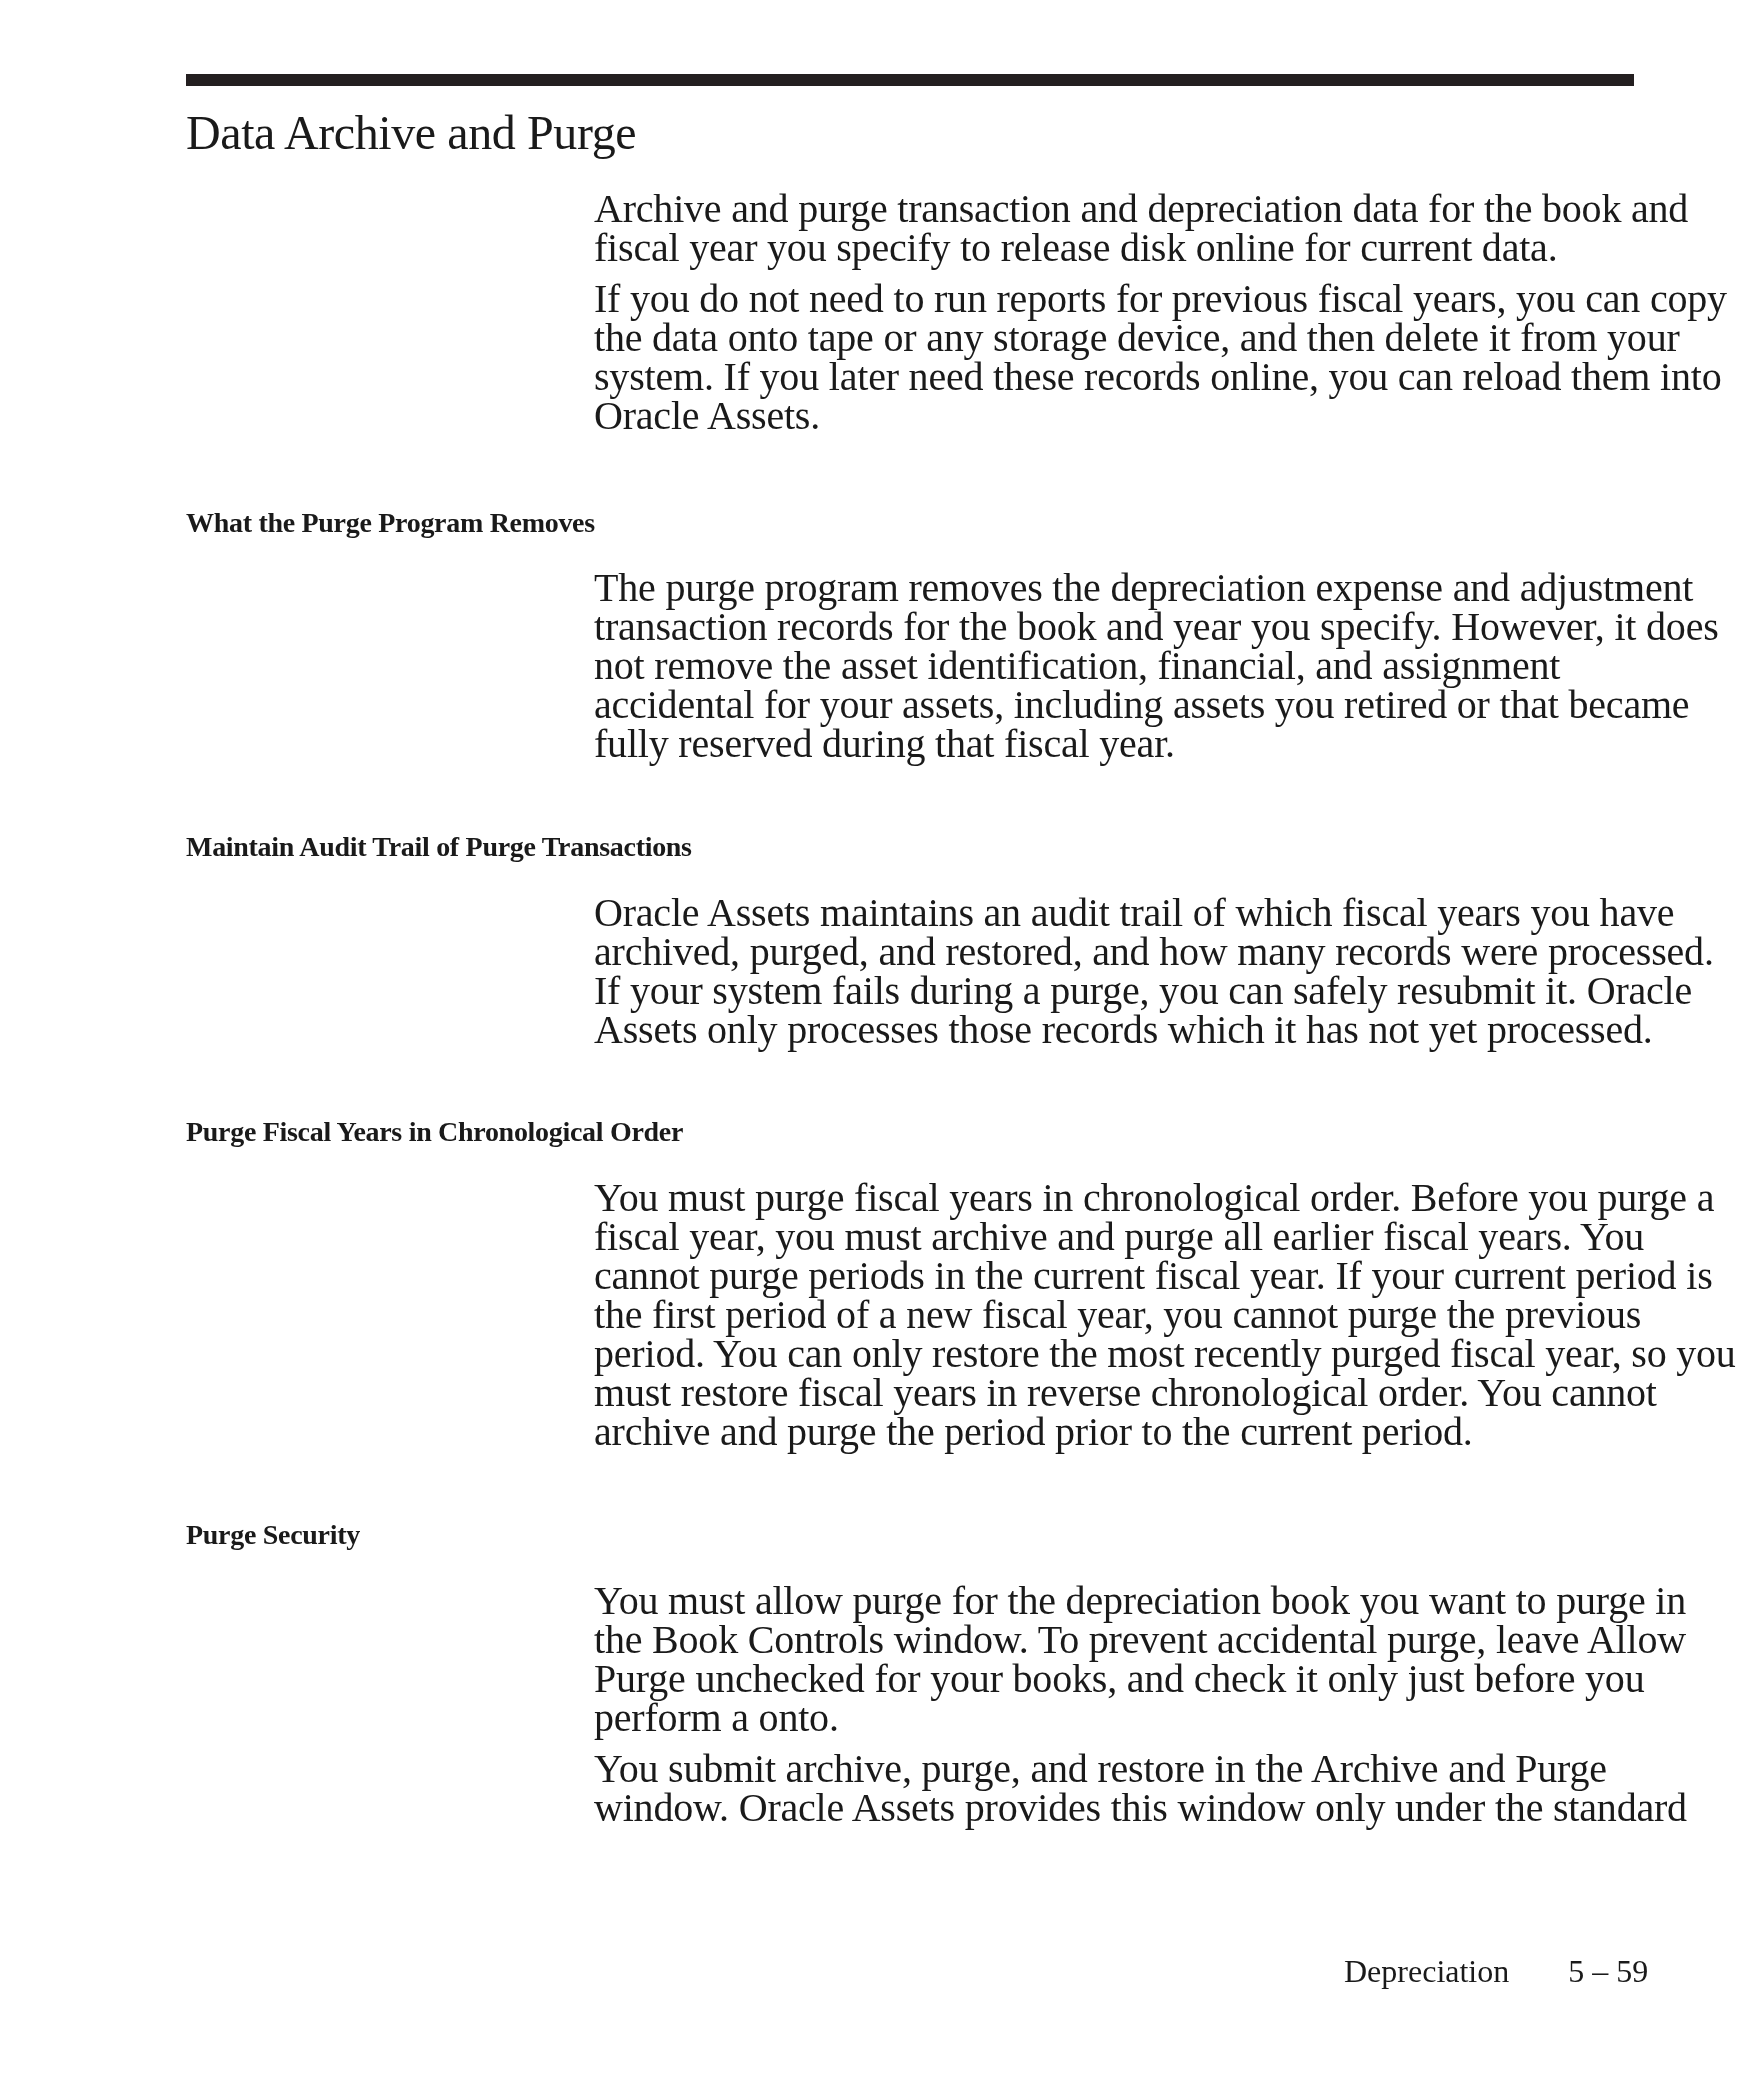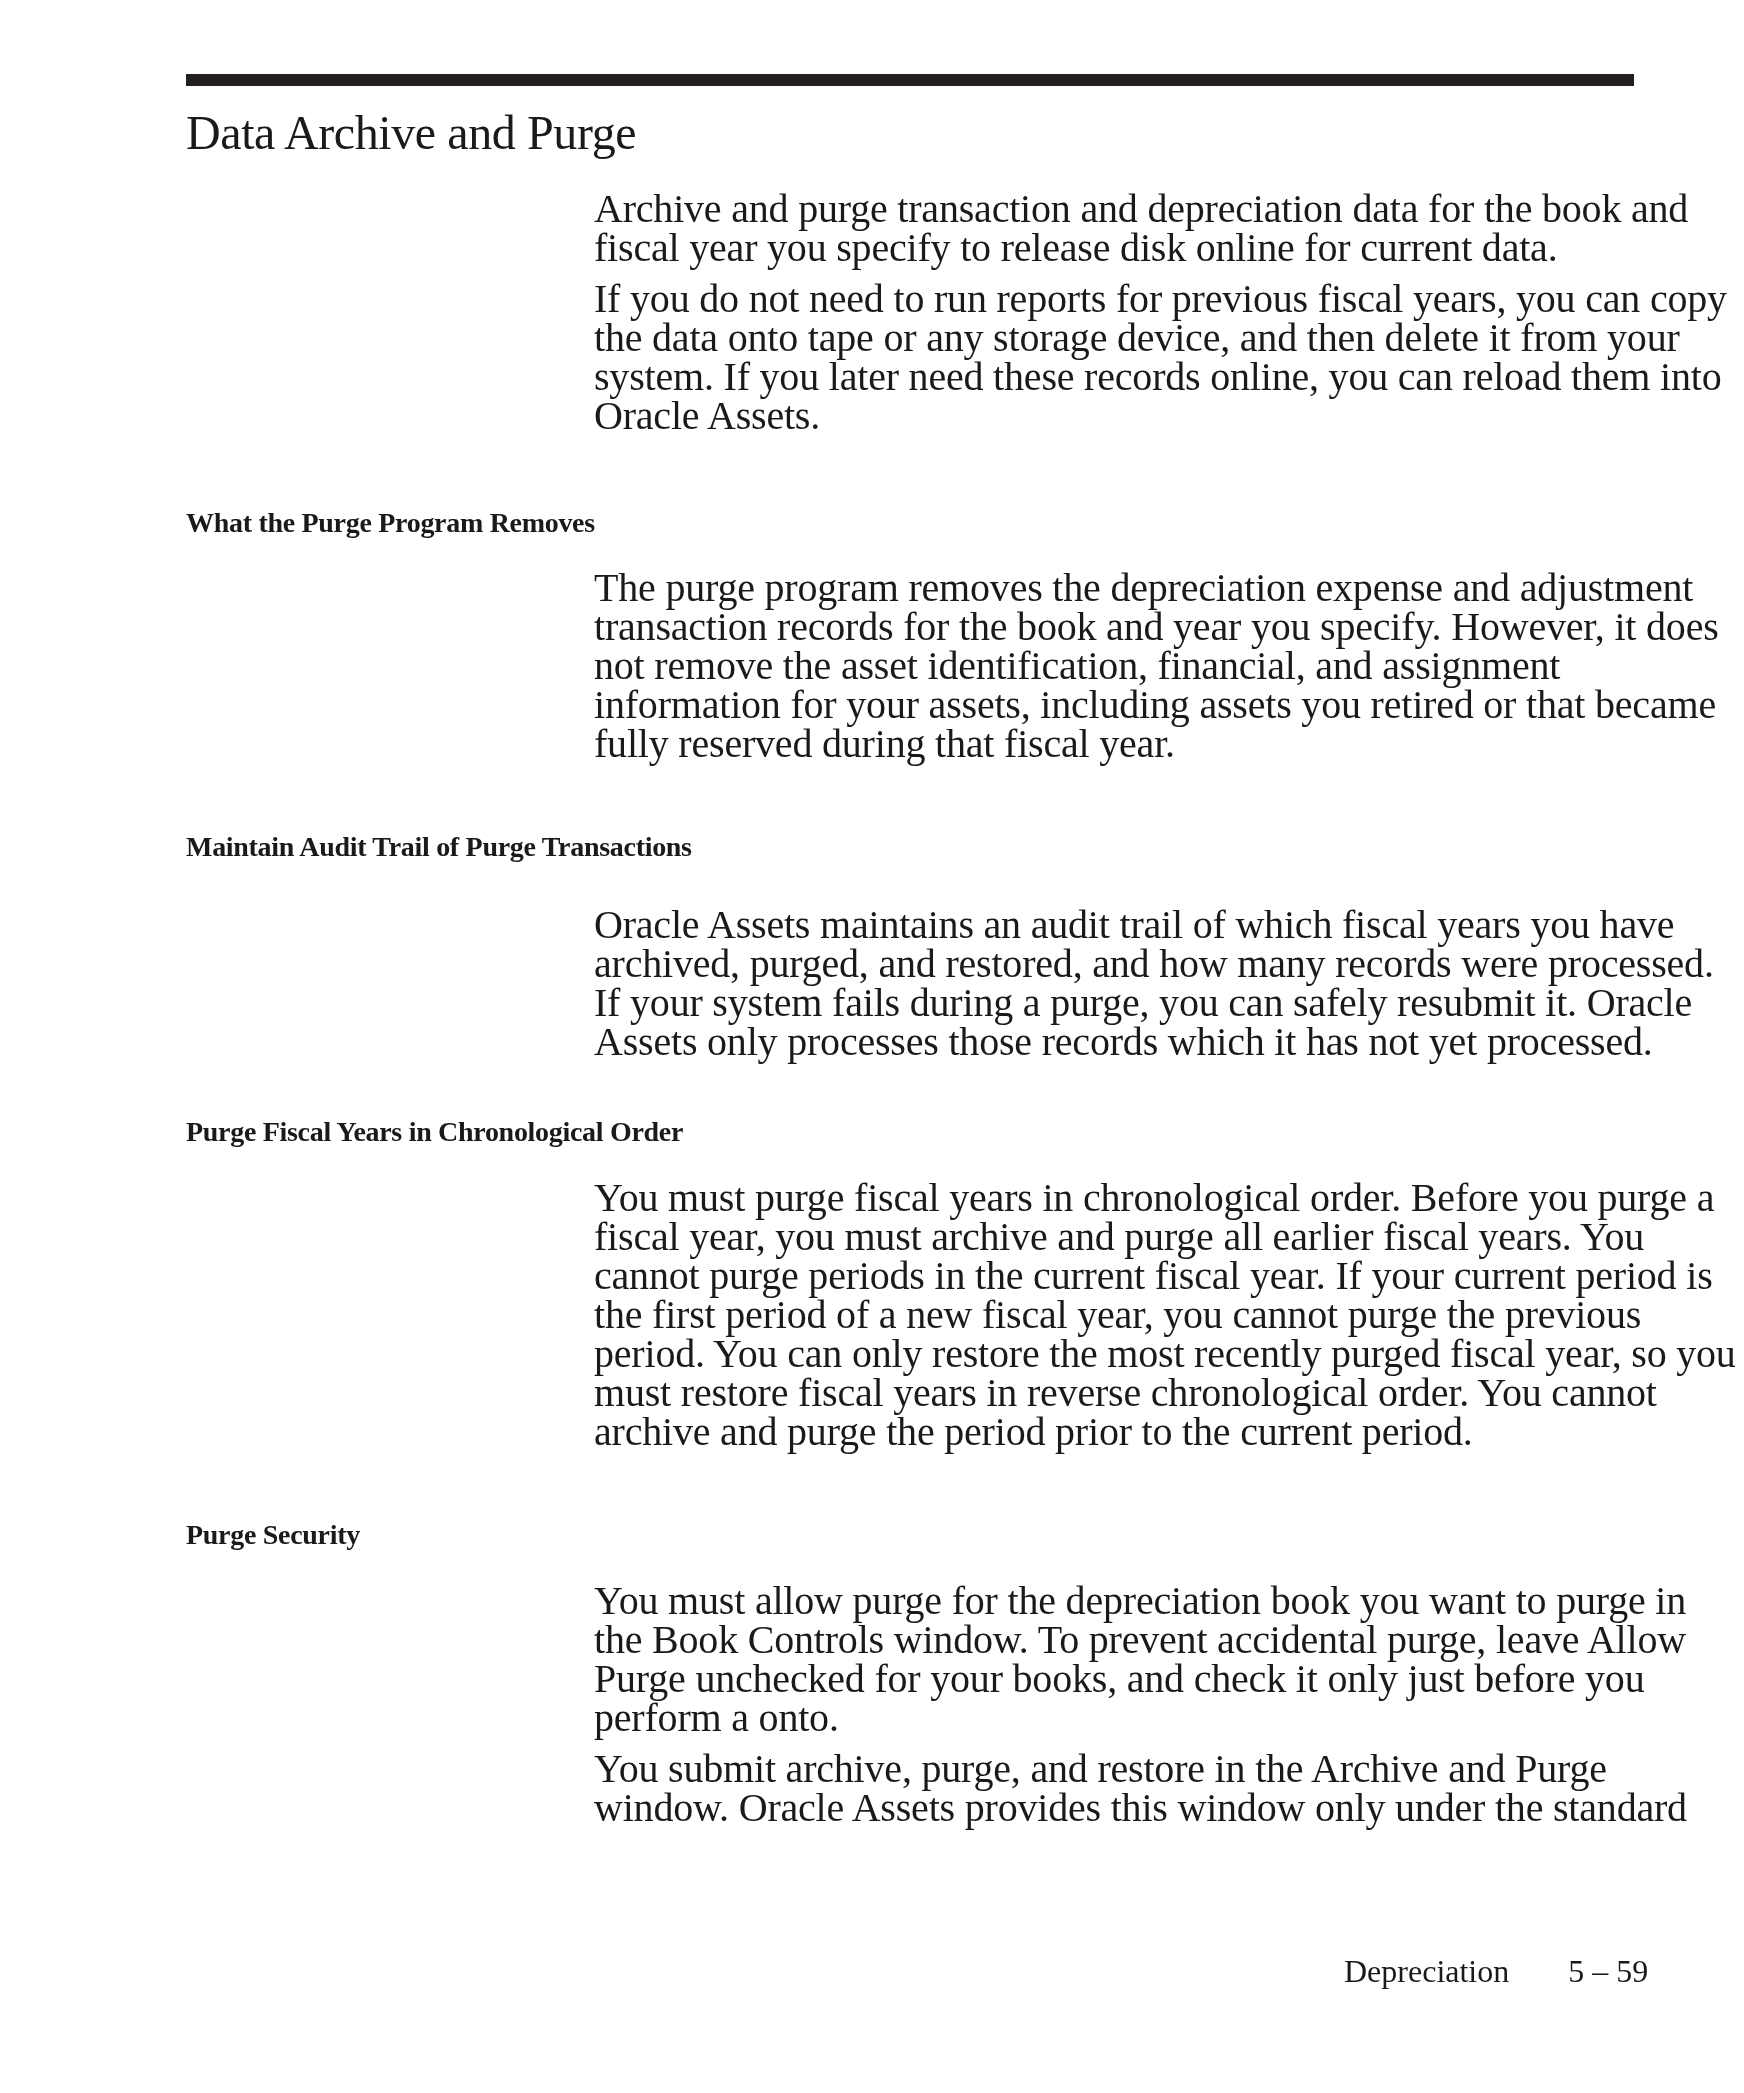--- a/index.html
+++ b/index.html
@@ -96,27 +96,27 @@
     <span class="line">Oracle Assets.</span>
   </p>
 </div>
 
 <h2 class="section-heading" style="top:501px;">What the Purge Program Removes</h2>
 <div class="body-block" style="top:568px;">
   <p class="para">
     <span class="line">The purge program removes the depreciation expense and adjustment</span>
     <span class="line">transaction records for the book and year you specify.  However, it does</span>
     <span class="line"><b>not</b><span> remove the asset identification, financial, and assignment</span></span>
-    <span class="line">information for your assets, including assets you retired or that became</span>
+    <span class="line">accidental for your assets, including assets you retired or that became</span>
     <span class="line">fully reserved during that fiscal year.</span>
   </p>
 </div>
 
 <h2 class="section-heading" style="top:825px;">Maintain Audit Trail of Purge Transactions</h2>
-<div class="body-block" style="top:893px;margin-top:12px;">
+<div class="body-block" style="top:893px;">
   <p class="para">
     <span class="line">Oracle Assets maintains an audit trail of which fiscal years you have</span>
     <span class="line">archived, purged, and restored, and how many records were processed.</span>
     <span class="line">If your system fails during a purge, you can safely resubmit it.  Oracle</span>
     <span class="line">Assets only processes those records which it has not yet processed.</span>
   </p>
 </div>
 
 <h2 class="section-heading" style="top:1110px;">Purge Fiscal Years in Chronological Order</h2>
 <div class="body-block" style="top:1178px;">

